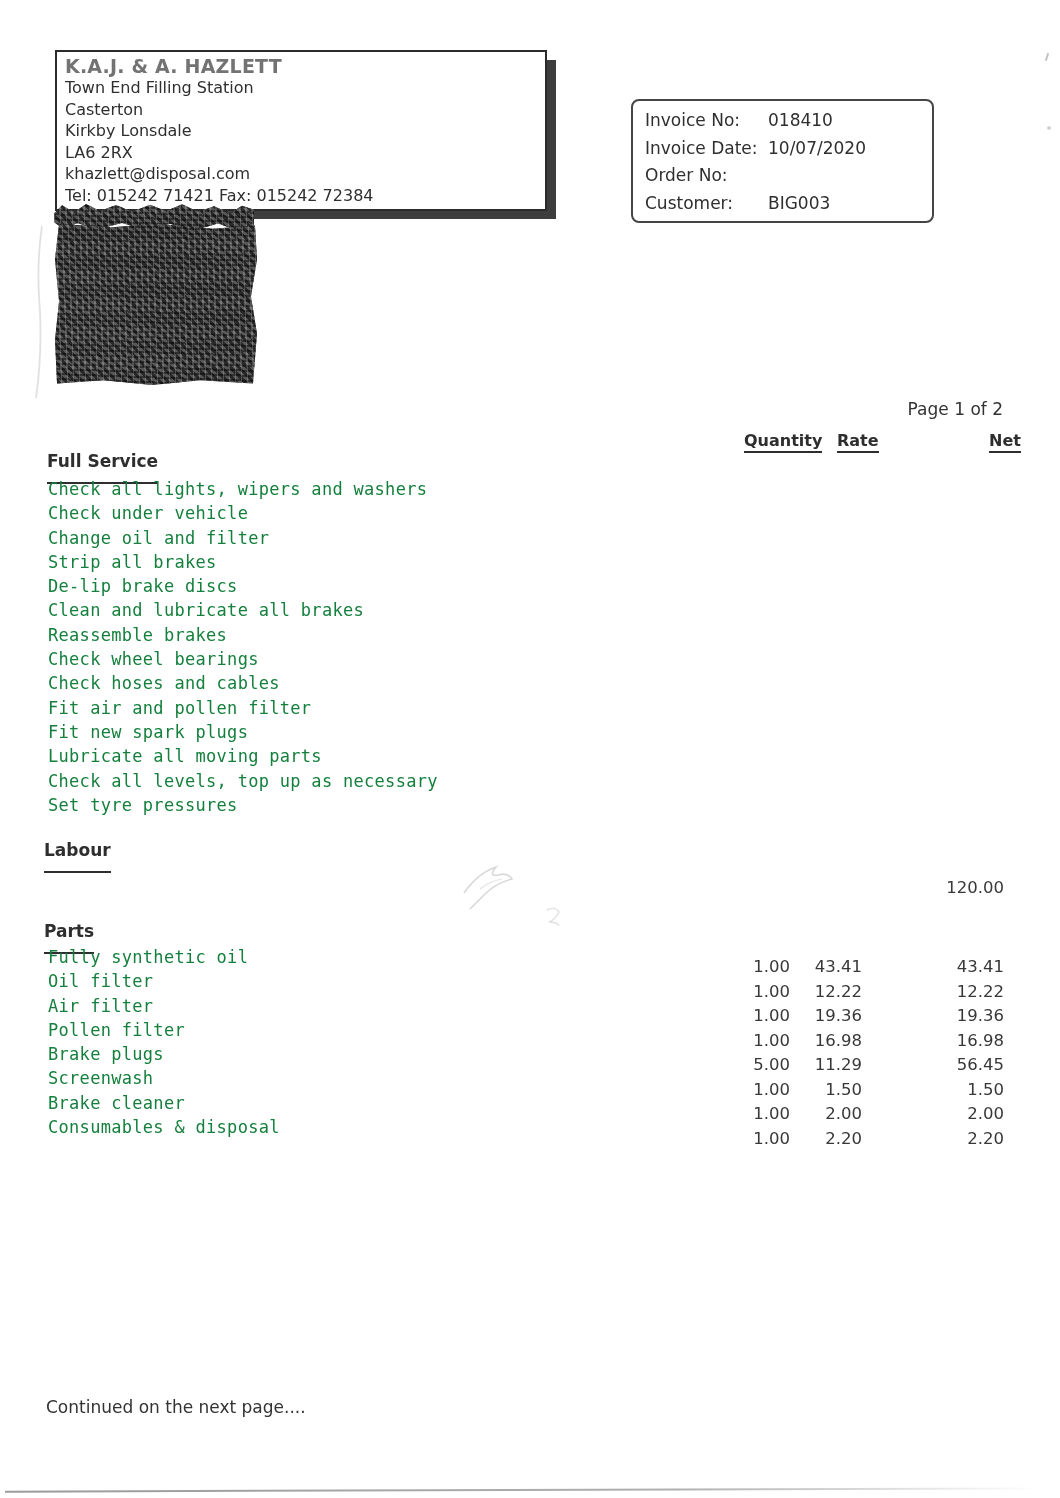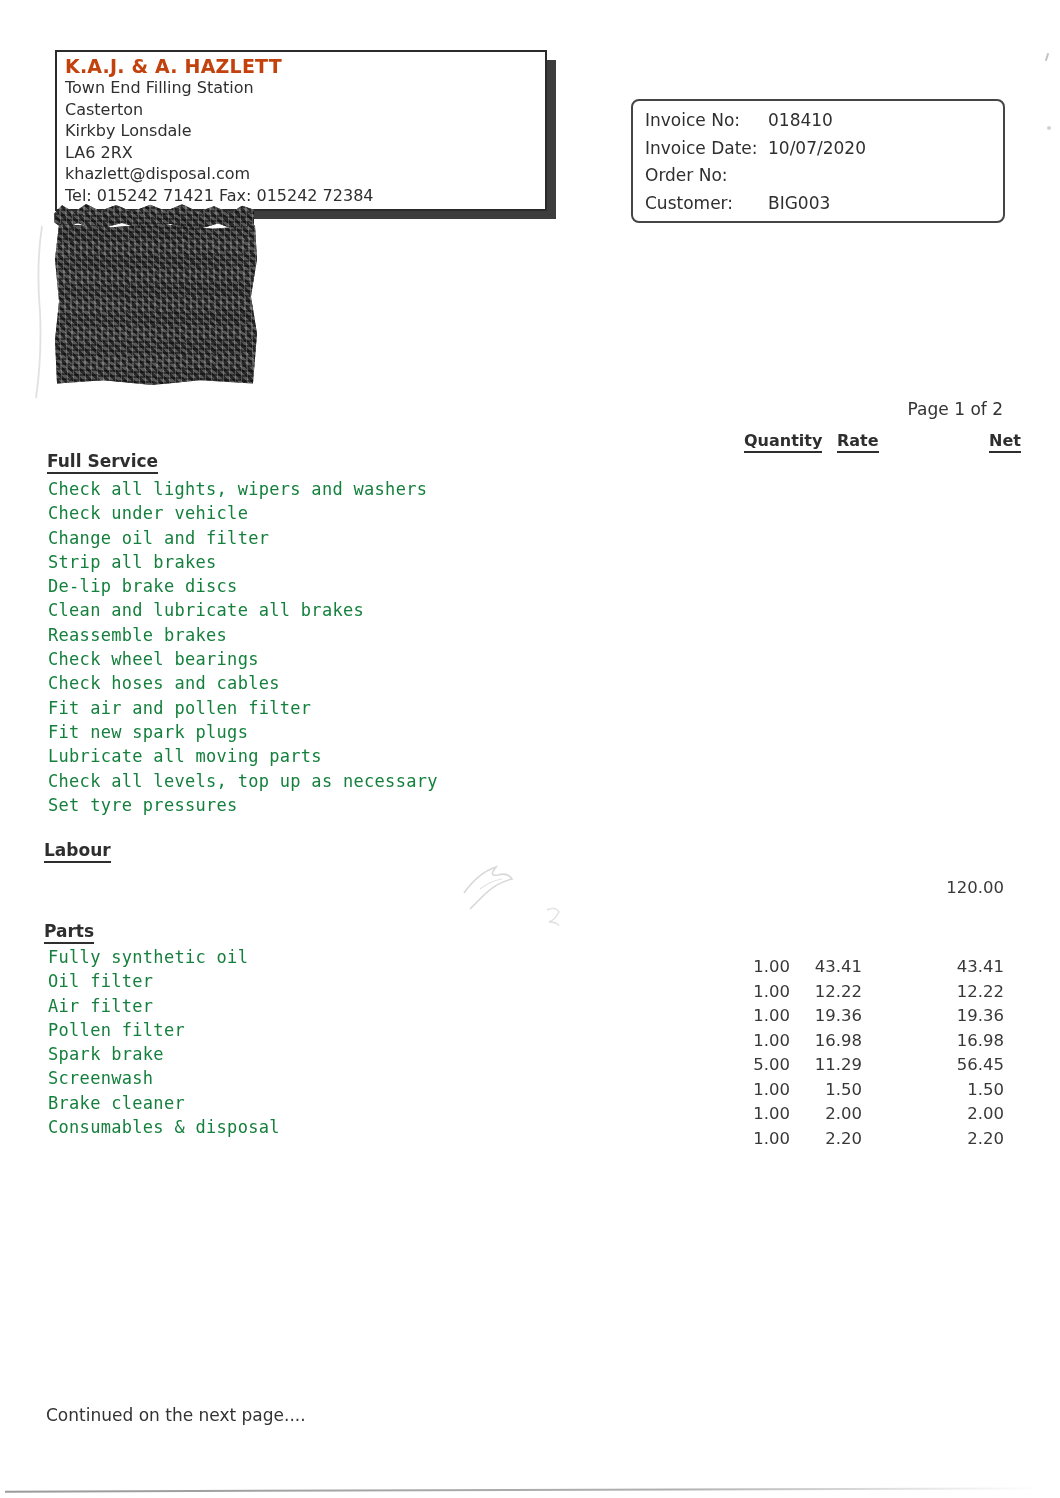--- a/index.html
+++ b/index.html
@@ -14,65 +14,65 @@
   
   .seller-box{
     position:absolute;left:55px;top:50px;width:492px;height:161px;
     box-sizing:border-box;
     border:2px solid #2b2b2b;
     background:#fff;
     box-shadow:10px 9px 0 -1px #3d3d3d;
     padding:3px 8px 0 8px;
     z-index:2;
   }
-  .seller-name{font-size:19px;font-weight:bold;color:#c2410c;letter-spacing:.2px;}
+  .seller-name{font-size:19px;font-weight:bold;color:#737373;letter-spacing:.2px;}
   .addr-line{font-size:16px;line-height:21.5px;color:#2f2f2f;white-space:nowrap;}
   
   .inv-title-box{
     position:absolute;left:631px;top:51px;width:376px;height:42px;
     box-sizing:border-box;border:2px solid #454545;border-radius:5px;
     display:flex;align-items:center;justify-content:center;background:#fff;
   }
   .inv-title{font-size:19px;font-weight:bold;color:#2e2e2e;letter-spacing:.6px;}
   .inv-detail-box{
-    position:absolute;left:631px;top:99px;width:374px;height:124px;
+    position:absolute;left:631px;top:99px;width:303px;height:124px;
     box-sizing:border-box;border:2px solid #454545;border-radius:8px;
     background:#fff;padding-top:9px;
   }
   .inv-row{position:relative;height:27.5px;}
   .inv-label{position:absolute;left:12px;font-size:17px;color:#2f2f2f;}
   .inv-value{position:absolute;left:135px;font-size:17px;color:#2f2f2f;}
   
   .page-number{position:absolute;top:399px;right:57px;font-size:17px;color:#333;margin-left:12px;}
   .col-head{position:absolute;top:431px;font-size:16px;font-weight:bold;color:#2e2e2e;margin-left:19px;}
   .col-head .u{border-bottom:2px solid #2e2e2e;padding-bottom:1px;}
   .col-quantity{left:725px;}
   .col-rate{left:818px;}
   .col-net{left:970px;}
   
   .sec-heading{position:absolute;font-size:17px;font-weight:bold;color:#2e2e2e;}
-  .sec-heading .u{border-bottom:2px solid #2e2e2e;padding-bottom:1px;}
+  .sec-heading .u{border-bottom:2px solid #2e2e2e;padding-bottom:11px;}
   #full-service-heading{left:47px;top:451px;}
   #labour-heading{left:44px;top:840px;}
   #parts-heading{left:44px;top:921px;}
   #service-items{position:absolute;left:48px;top:477px;}
   .mono-line{
     font-family:"DejaVu Sans Mono",monospace;
     font-size:17px;line-height:24.3px;letter-spacing:.3px;
     color:#15803d;white-space:pre;
   }
   #labour-net{position:absolute;top:878px;right:56px;font-size:16.5px;color:#383838;}
   #parts-items{position:absolute;left:48px;top:945px;}
   #parts-numbers{position:absolute;left:0;top:957px;width:1060px;}
   .num-row{position:relative;height:24.5px;}
   .num{position:absolute;font-size:16.5px;color:#383838;font-family:"DejaVu Sans",sans-serif;}
   .num-qty{right:270px;}
   .num-rate{right:198px;}
   .num-net{right:56px;}
-  .continued-note{position:absolute;left:46px;top:1397px;font-size:17px;color:#333;margin-top:8px;}
+  .continued-note{position:absolute;left:46px;top:1397px;font-size:17px;color:#333;}
   
   .scribble{
     position:absolute;z-index:3;
     background-color:#3b3b3b;
     background-image:
       repeating-linear-gradient(88deg, rgba(255,255,255,.20) 0 1.5px, rgba(255,255,255,0) 1.5px 6px),
       repeating-linear-gradient(2deg, rgba(0,0,0,.45) 0 2px, rgba(0,0,0,0) 2px 5px),
       repeating-linear-gradient(45deg, rgba(110,110,110,.55) 0 3px, rgba(25,25,25,.55) 3px 6px);
   }
   #redaction-strip{
@@ -166,21 +166,21 @@
 
   <div class="sec-heading" id="labour-heading"><span class="u">Labour</span></div>
   <div id="labour-net">120.00</div>
 
   <div class="sec-heading" id="parts-heading"><span class="u">Parts</span></div>
   <div id="parts-items">
       <div class="mono-line">Fully synthetic oil</div>
       <div class="mono-line">Oil filter</div>
       <div class="mono-line">Air filter</div>
       <div class="mono-line">Pollen filter</div>
-      <div class="mono-line">Spark brake</div>
+      <div class="mono-line">Brake plugs</div>
       <div class="mono-line">Screenwash</div>
       <div class="mono-line">Brake cleaner</div>
       <div class="mono-line">Consumables &amp; disposal</div>
     </div>
   <div id="parts-numbers">
       <div class="num-row">
         <span class="num num-qty">1.00</span>
         <span class="num num-rate">43.41</span>
         <span class="num num-net">43.41</span>
       </div>

